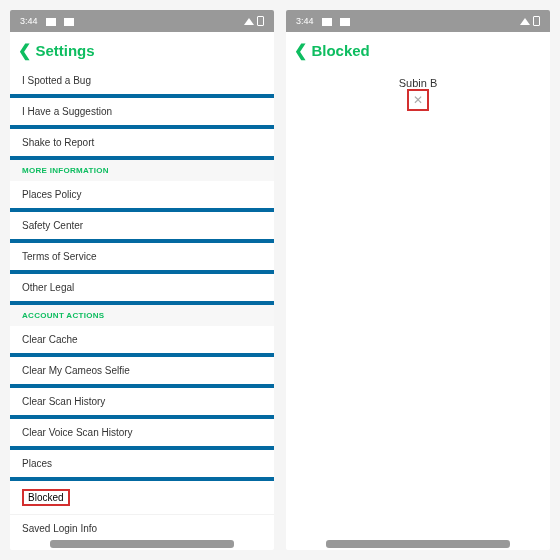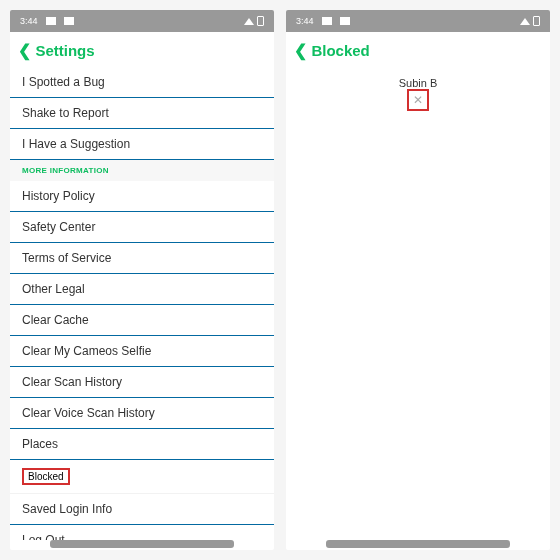--- a/index.html
+++ b/index.html
@@ -24,21 +24,21 @@
     .status-bar {
       background: #999;
       color: #fff;
       height: 22px;
       display: flex;
       align-items: center;
       justify-content: space-between;
       padding: 0 10px;
       font-size: 9px;
     }
-    .status-left { display: flex; align-items: center; gap: 8px; }
+    .status-left { display: flex; align-items: flex-end; gap: 8px; }
     .status-right { display: flex; align-items: center; gap: 3px; }
     .status-icon { width: 10px; height: 8px; background: #fff; display: inline-block; }
     .header {
       display: flex;
       align-items: center;
       padding: 10px 8px 8px 8px;
       gap: 4px;
     }
     .back-btn {
       color: #0ebd60;
@@ -47,23 +47,23 @@
       line-height: 1;
     }
     .header-title {
       color: #0ebd60;
       font-size: 15px;
       font-weight: 600;
     }
     .content { flex: 1; overflow: hidden; }
     .list-item {
       padding: 8px 12px;
-      font-size: 12px;
+      font-size: 10px;
       color: #333;
-      border-bottom: 1px solid #0369a1;
+      border-bottom: 4px solid #0369a1;
     }
     .section-header {
       background: #f7f7f7;
       padding: 6px 12px;
       font-size: 8px;
       color: #0ebd60;
       letter-spacing: 0.3px;
       font-weight: bold;
     }
     .highlight {
@@ -129,27 +129,28 @@
       <span class="wifi-icon"></span>
       <span class="phone-icon-svg"></span>
     </div>
   </div>
   <div class="header">
     <span class="back-btn">❮</span>
     <span class="header-title">Settings</span>
   </div>
   <div class="content">
     <div class="list-item">I Spotted a Bug</div>
+    <div class="list-item">I Have a Suggestion</div>
     <div class="list-item">Shake to Report</div>
-    <div class="list-item">I Have a Suggestion</div>
     <div class="section-header">MORE INFORMATION</div>
-    <div class="list-item">History Policy</div>
+    <div class="list-item">Places Policy</div>
     <div class="list-item">Safety Center</div>
     <div class="list-item">Terms of Service</div>
     <div class="list-item">Other Legal</div>
+    <div class="section-header">ACCOUNT ACTIONS</div>
     <div class="list-item">Clear Cache</div>
     <div class="list-item">Clear My Cameos Selfie</div>
     <div class="list-item">Clear Scan History</div>
     <div class="list-item">Clear Voice Scan History</div>
     <div class="list-item">Places</div>
     <div class="highlight-row">
       <span class="highlight">Blocked</span>
     </div>
     <div class="list-item">Saved Login Info</div>
     <div class="list-item">Log Out</div>

